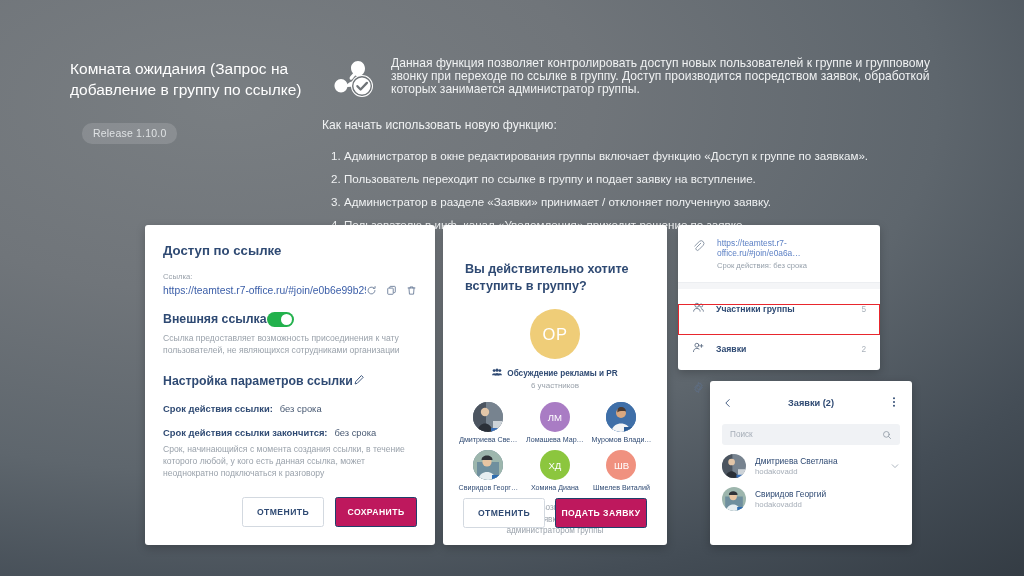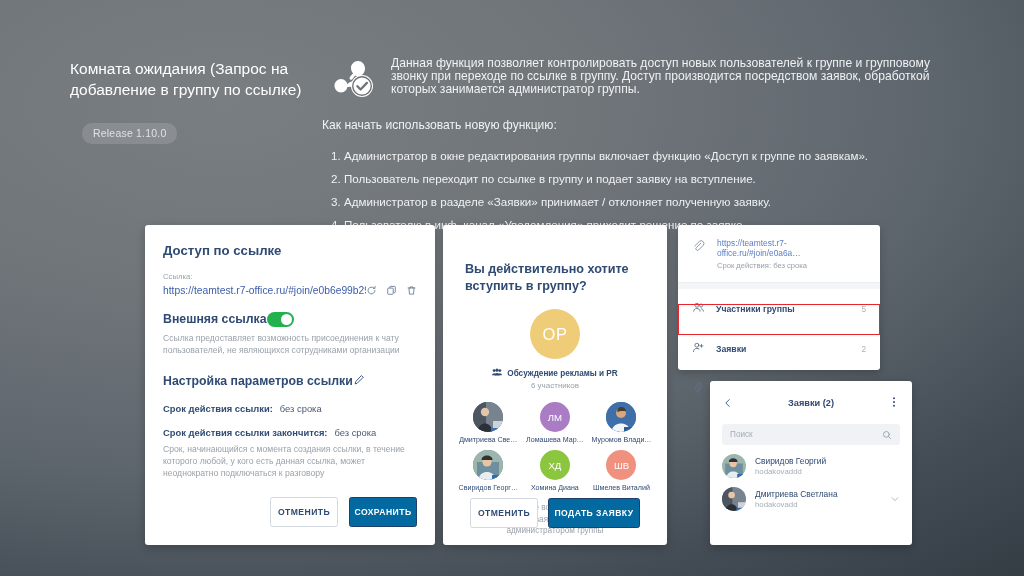--- a/index.html
+++ b/index.html
@@ -68,25 +68,25 @@
   .toggle::after {
     content:""; position: absolute; right: 1.5px; top: 1.5px;
     width: 11.5px; height: 11.5px; border-radius: 50%; background: #fff;
   }
   .c1-foot {
     position: absolute; left: 0; bottom: 18px; width: 290px;
     display: flex; justify-content: flex-end; gap: 11px; padding-right: 18px;
   }
   .btn {
     font-size: 8.6px; font-weight: bold; letter-spacing: .45px;
-    padding: 9px 0; width: 68px; text-align: center; border-radius: 2.5px;
+    padding: 9px 0; width: 82px; text-align: center; border-radius: 2.5px;
     cursor: pointer; user-select: none;
   }
   .btn-ghost { background: #fff; color: #2f4a73; border: 1px solid #d3d9e0; }
-  .btn-primary { background: #0369a1; color: #fff; border: 1px solid #1f3f6b; }
+  .btn-primary { background: #be185d; color: #fff; border: 1px solid #1f3f6b; }
 
   
   #card-join { left: 443px; top: 225px; width: 224px; height: 320px; }
   .c2-title {
     font-size: 12.6px; font-weight: bold; color: #2f4a73;
     padding: 36px 22px 0; line-height: 17px;
   }
   .grp-avatar {
     width: 50px; height: 50px; border-radius: 50%; background: #efcd78;
     color: #fff; font-size: 16.5px; display: flex; align-items: center;
@@ -406,50 +406,50 @@
         <svg width="10" height="10" viewBox="0 0 16 16" fill="none" stroke="#8e97a2" stroke-width="1.3" stroke-linecap="round">
             <circle cx="7" cy="7" r="4.6"></circle>
             <path d="M10.5 10.5l3.2 3.2"></path>
           </svg>
       </span>
     </div>
 
     <div class="req-item">
       <div class="req-av">
         <svg width="24" height="24" viewBox="0 0 30 30">
+            <rect width="30" height="30" fill="#77838f"></rect>
+            <rect x="0" y="0" width="13" height="30" fill="#4c5560"></rect>
+            <circle cx="12" cy="10" r="4.2" fill="#e3c6a8"></circle>
+            <path d="M4 30c1-6 5-8.5 8-8.5S19 24 20 30z" fill="#2b3038"></path>
+            <rect x="20" y="19" width="9" height="11" fill="#cdd3d8"></rect>
+            <path d="M18 26h10v4H18z" fill="#3a6fb5"></path>
+          </svg>
+      </div>
+      <div class="req-txt">
+        <div class="req-name">Дмитриева Светлана</div>
+        <div class="req-sub">hodakovadd</div>
+      </div>
+      <span>
+        <svg width="10" height="10" viewBox="0 0 16 16" fill="none" stroke="#9aa4b0" stroke-width="1.3" stroke-linecap="round" stroke-linejoin="round">
+            <path d="M3.5 6l4.5 4.5L12.5 6"></path>
+          </svg>
+      </span>
+    </div>
+
+    <div class="req-item">
+      <div class="req-av">
+        <svg width="24" height="24" viewBox="0 0 30 30">
             <rect width="30" height="30" fill="#9db6ad"></rect>
             <path d="M4 12h22v18H4z" fill="#6f8f9e"></path>
             <circle cx="14" cy="12" r="4.6" fill="#e8c5a2"></circle>
             <path d="M8.5 10c0-3 2.5-4.6 5.5-4.6S19.5 7 19.5 10z" fill="#2f3338"></path>
             <path d="M5 30c1.5-6 5-8 9-8s7.5 2 9 8z" fill="#e7eef1"></path>
             <path d="M19 25h11v5H19z" fill="#2f6db0"></path>
           </svg>
       </div>
       <div class="req-txt">
         <div class="req-name">Свиридов Георгий</div>
         <div class="req-sub">hodakovaddd</div>
       </div>
     </div>
-
-    <div class="req-item">
-      <div class="req-av">
-        <svg width="24" height="24" viewBox="0 0 30 30">
-            <rect width="30" height="30" fill="#77838f"></rect>
-            <rect x="0" y="0" width="13" height="30" fill="#4c5560"></rect>
-            <circle cx="12" cy="10" r="4.2" fill="#e3c6a8"></circle>
-            <path d="M4 30c1-6 5-8.5 8-8.5S19 24 20 30z" fill="#2b3038"></path>
-            <rect x="20" y="19" width="9" height="11" fill="#cdd3d8"></rect>
-            <path d="M18 26h10v4H18z" fill="#3a6fb5"></path>
-          </svg>
-      </div>
-      <div class="req-txt">
-        <div class="req-name">Дмитриева Светлана</div>
-        <div class="req-sub">hodakovadd</div>
-      </div>
-      <span>
-        <svg width="10" height="10" viewBox="0 0 16 16" fill="none" stroke="#9aa4b0" stroke-width="1.3" stroke-linecap="round" stroke-linejoin="round">
-            <path d="M3.5 6l4.5 4.5L12.5 6"></path>
-          </svg>
-      </span>
-    </div>
   </div>
 
 </div>
 
 </body></html>

